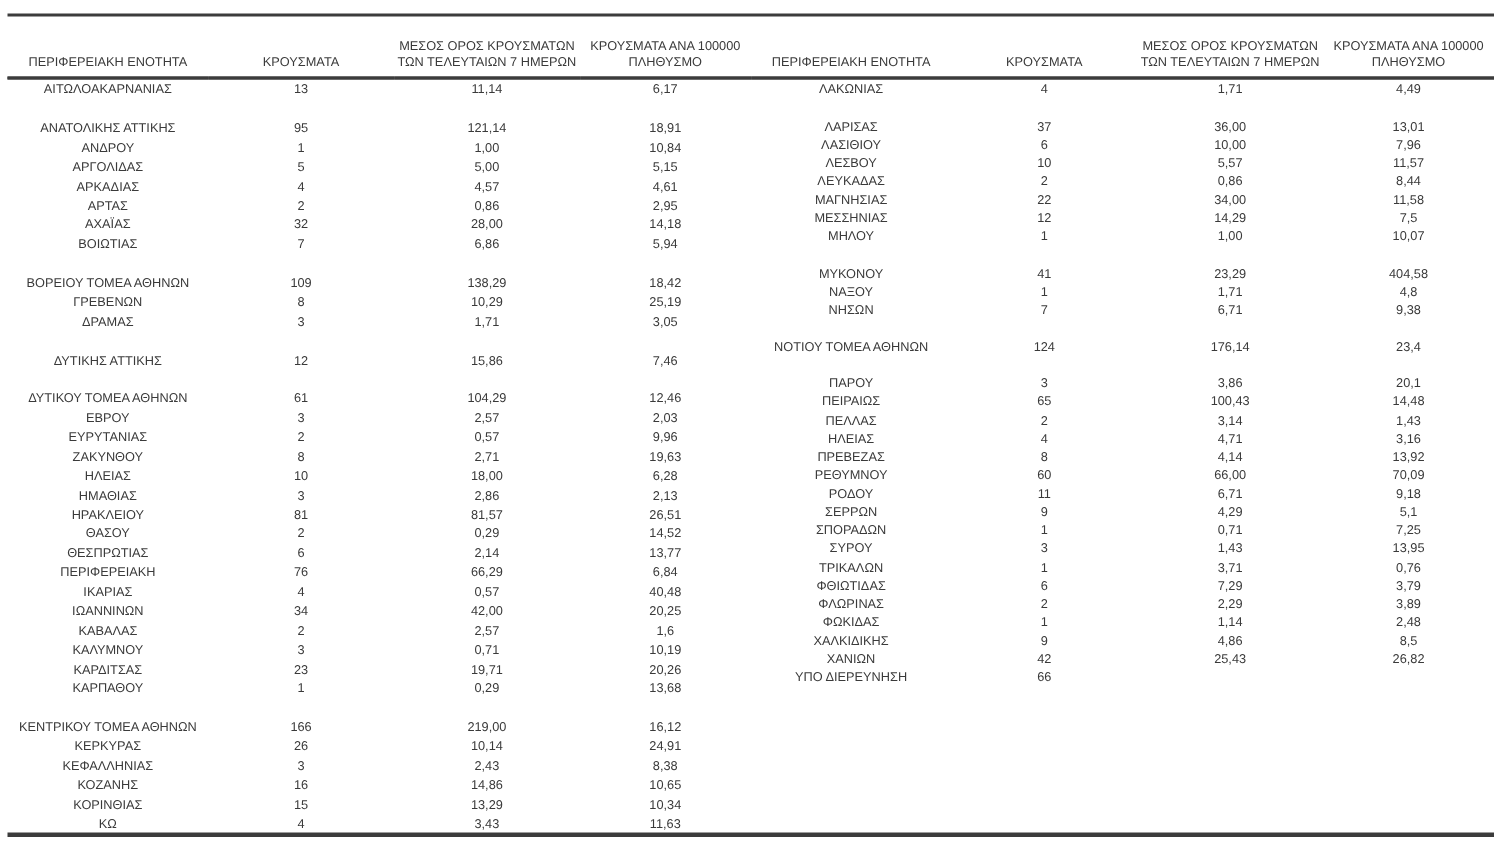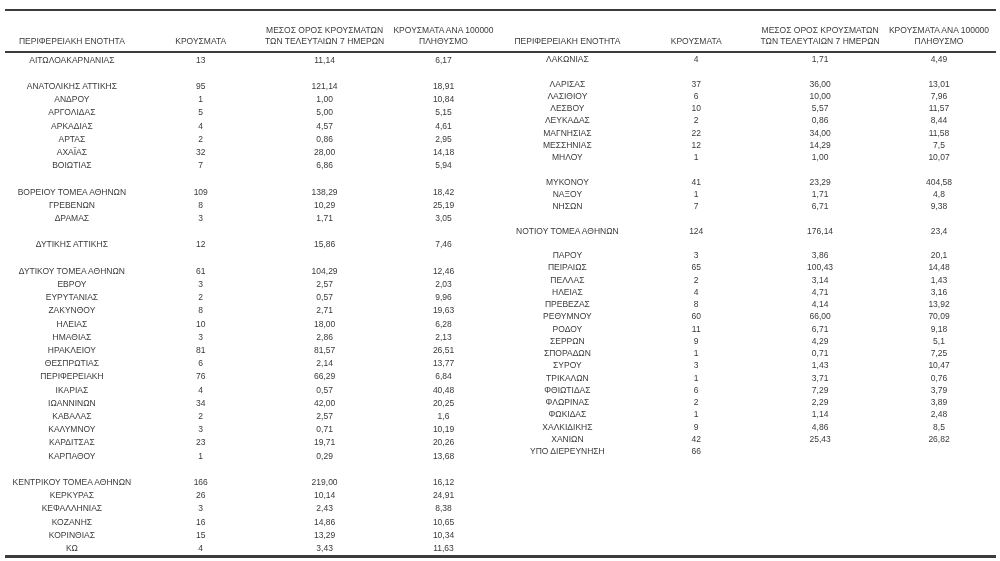--- a/index.html
+++ b/index.html
@@ -218,20 +218,26 @@
             <td>2,86</td>
             <td>2,13</td>
           </tr>
           <tr>
             <td>ΗΡΑΚΛΕΙΟΥ</td>
             <td>81</td>
             <td>81,57</td>
             <td>26,51</td>
           </tr>
           <tr>
+            <td>ΘΑΣΟΥ</td>
+            <td>2</td>
+            <td>0,29</td>
+            <td>14,52</td>
+          </tr>
+          <tr>
             <td>ΘΕΣΠΡΩΤΙΑΣ</td>
             <td>6</td>
             <td>2,14</td>
             <td>13,77</td>
           </tr>
           <tr>
             <td>ΠΕΡΙΦΕΡΕΙΑΚΗ</td>
             <td>76</td>
             <td>66,29</td>
             <td>6,84</td>
@@ -482,21 +488,21 @@
           <tr>
             <td>ΣΠΟΡΑΔΩΝ</td>
             <td>1</td>
             <td>0,71</td>
             <td>7,25</td>
           </tr>
           <tr>
             <td>ΣΥΡΟΥ</td>
             <td>3</td>
             <td>1,43</td>
-            <td>10,47</td>
+            <td>13,95</td>
           </tr>
           <tr>
             <td>ΤΡΙΚΑΛΩΝ</td>
             <td>1</td>
             <td>3,71</td>
             <td>0,76</td>
           </tr>
           <tr>
             <td>ΦΘΙΩΤΙΔΑΣ</td>
             <td>6</td>

